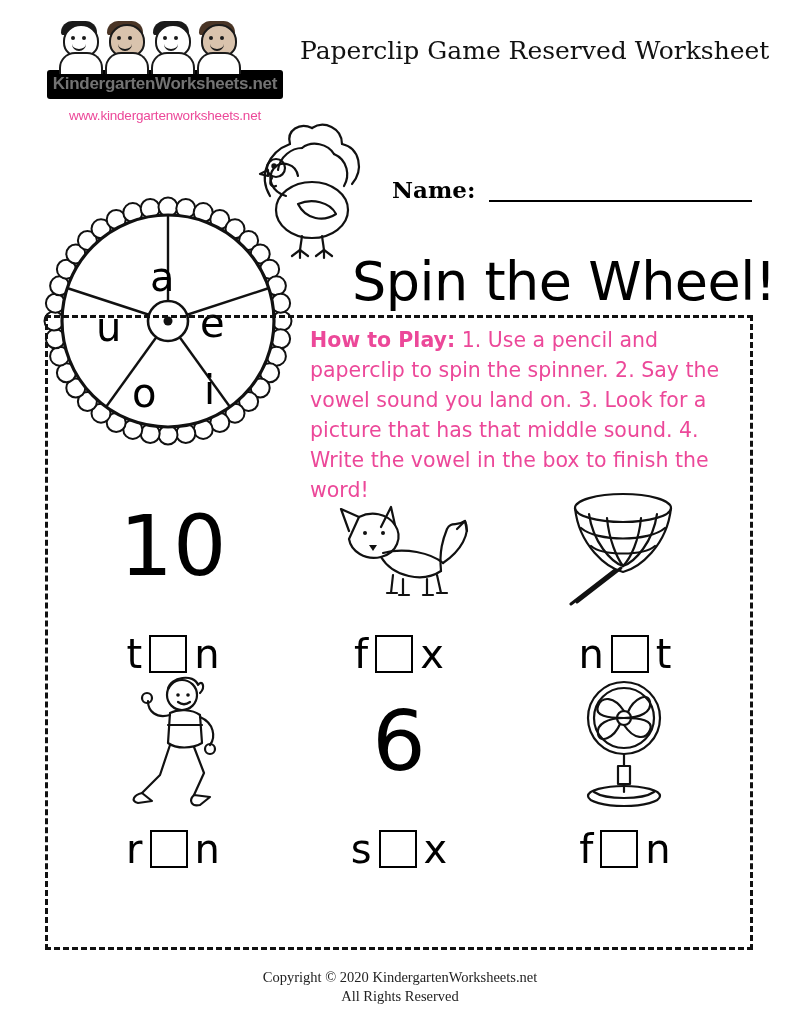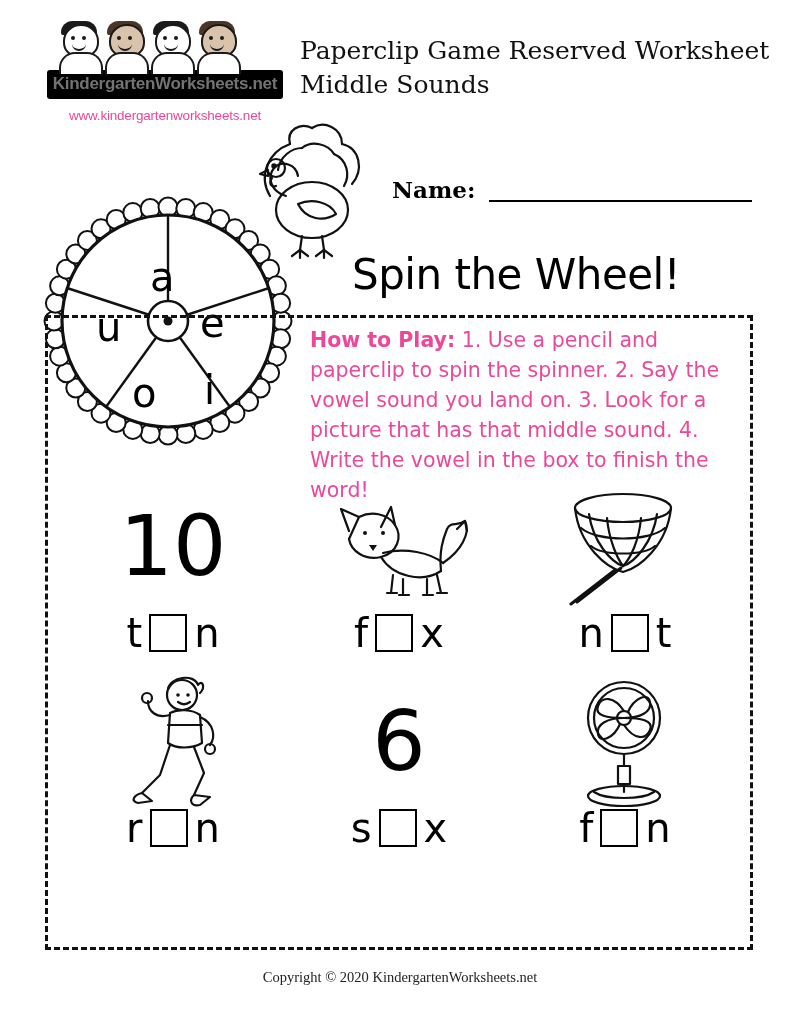--- a/index.html
+++ b/index.html
@@ -175,21 +175,21 @@
   .spinner .letter.le { left: 168px; top: 118px; }
   .spinner .letter.li { left: 172px; top: 185px; }
   .spinner .letter.lo { left: 100px; top: 188px; }
 
   
   .spin-heading {
     position: absolute;
     left: 352px;
     top: 250px;
     font-family: "DejaVu Sans", sans-serif;
-    font-size: 42px;
+    font-size: 54px;
     font-weight: 400;
     letter-spacing: -0.5px;
   }
 
   
   .main-box {
     position: absolute;
     left: 45px;
     top: 315px;
     width: 708px;
@@ -218,21 +218,21 @@
   }
   .row {
     display: flex;
     height: 195px;
   }
   .cell {
     width: 226px;
     display: flex;
     flex-direction: column;
     align-items: center;
-    justify-content: flex-start;
+    justify-content: space-between;
   }
   .pic {
     height: 132px;
     width: 170px;
     display: flex;
     align-items: center;
     justify-content: center;
   }
   .number {
     font-family: "DejaVu Sans", sans-serif;
@@ -306,21 +306,20 @@
         <div class="smile"></div>
       <div class="body"></div>
     </div>
   </div>
   <div class="logo-banner">KindergartenWorksheets.net</div>
   <div class="logo-url">www.kindergartenworksheets.net</div>
 </div>
 
 <div class="title-block">
   <div class="title-line">Paperclip Game Reserved Worksheet</div>
-  <div class="title-line">Middle Sounds</div>
 </div>
 
 <div class="turkey">
   <svg viewBox="0 0 120 145" width="120" height="145" fill="none" stroke="#111" stroke-width="2.2" stroke-linecap="round" stroke-linejoin="round">
 
     <path d="M20 78 C8 58 18 34 40 26"></path>
     <path d="M40 26 C36 12 50 4 62 10"></path>
     <path d="M62 10 C74 2 92 10 92 26"></path>
     <path d="M92 26 C110 30 114 52 102 66"></path>
     <path d="M28 52 C30 38 42 30 52 30"></path>
@@ -572,13 +571,14 @@
         <span class="blank-box"></span>
         <span>n</span>
       </div>
     </div>
 
   </div>
 </div>
 
 <div class="footer">
   <div>Copyright © 2020 KindergartenWorksheets.net</div>
+  <div>All Rights Reserved</div>
 </div>
 
 </body></html>

